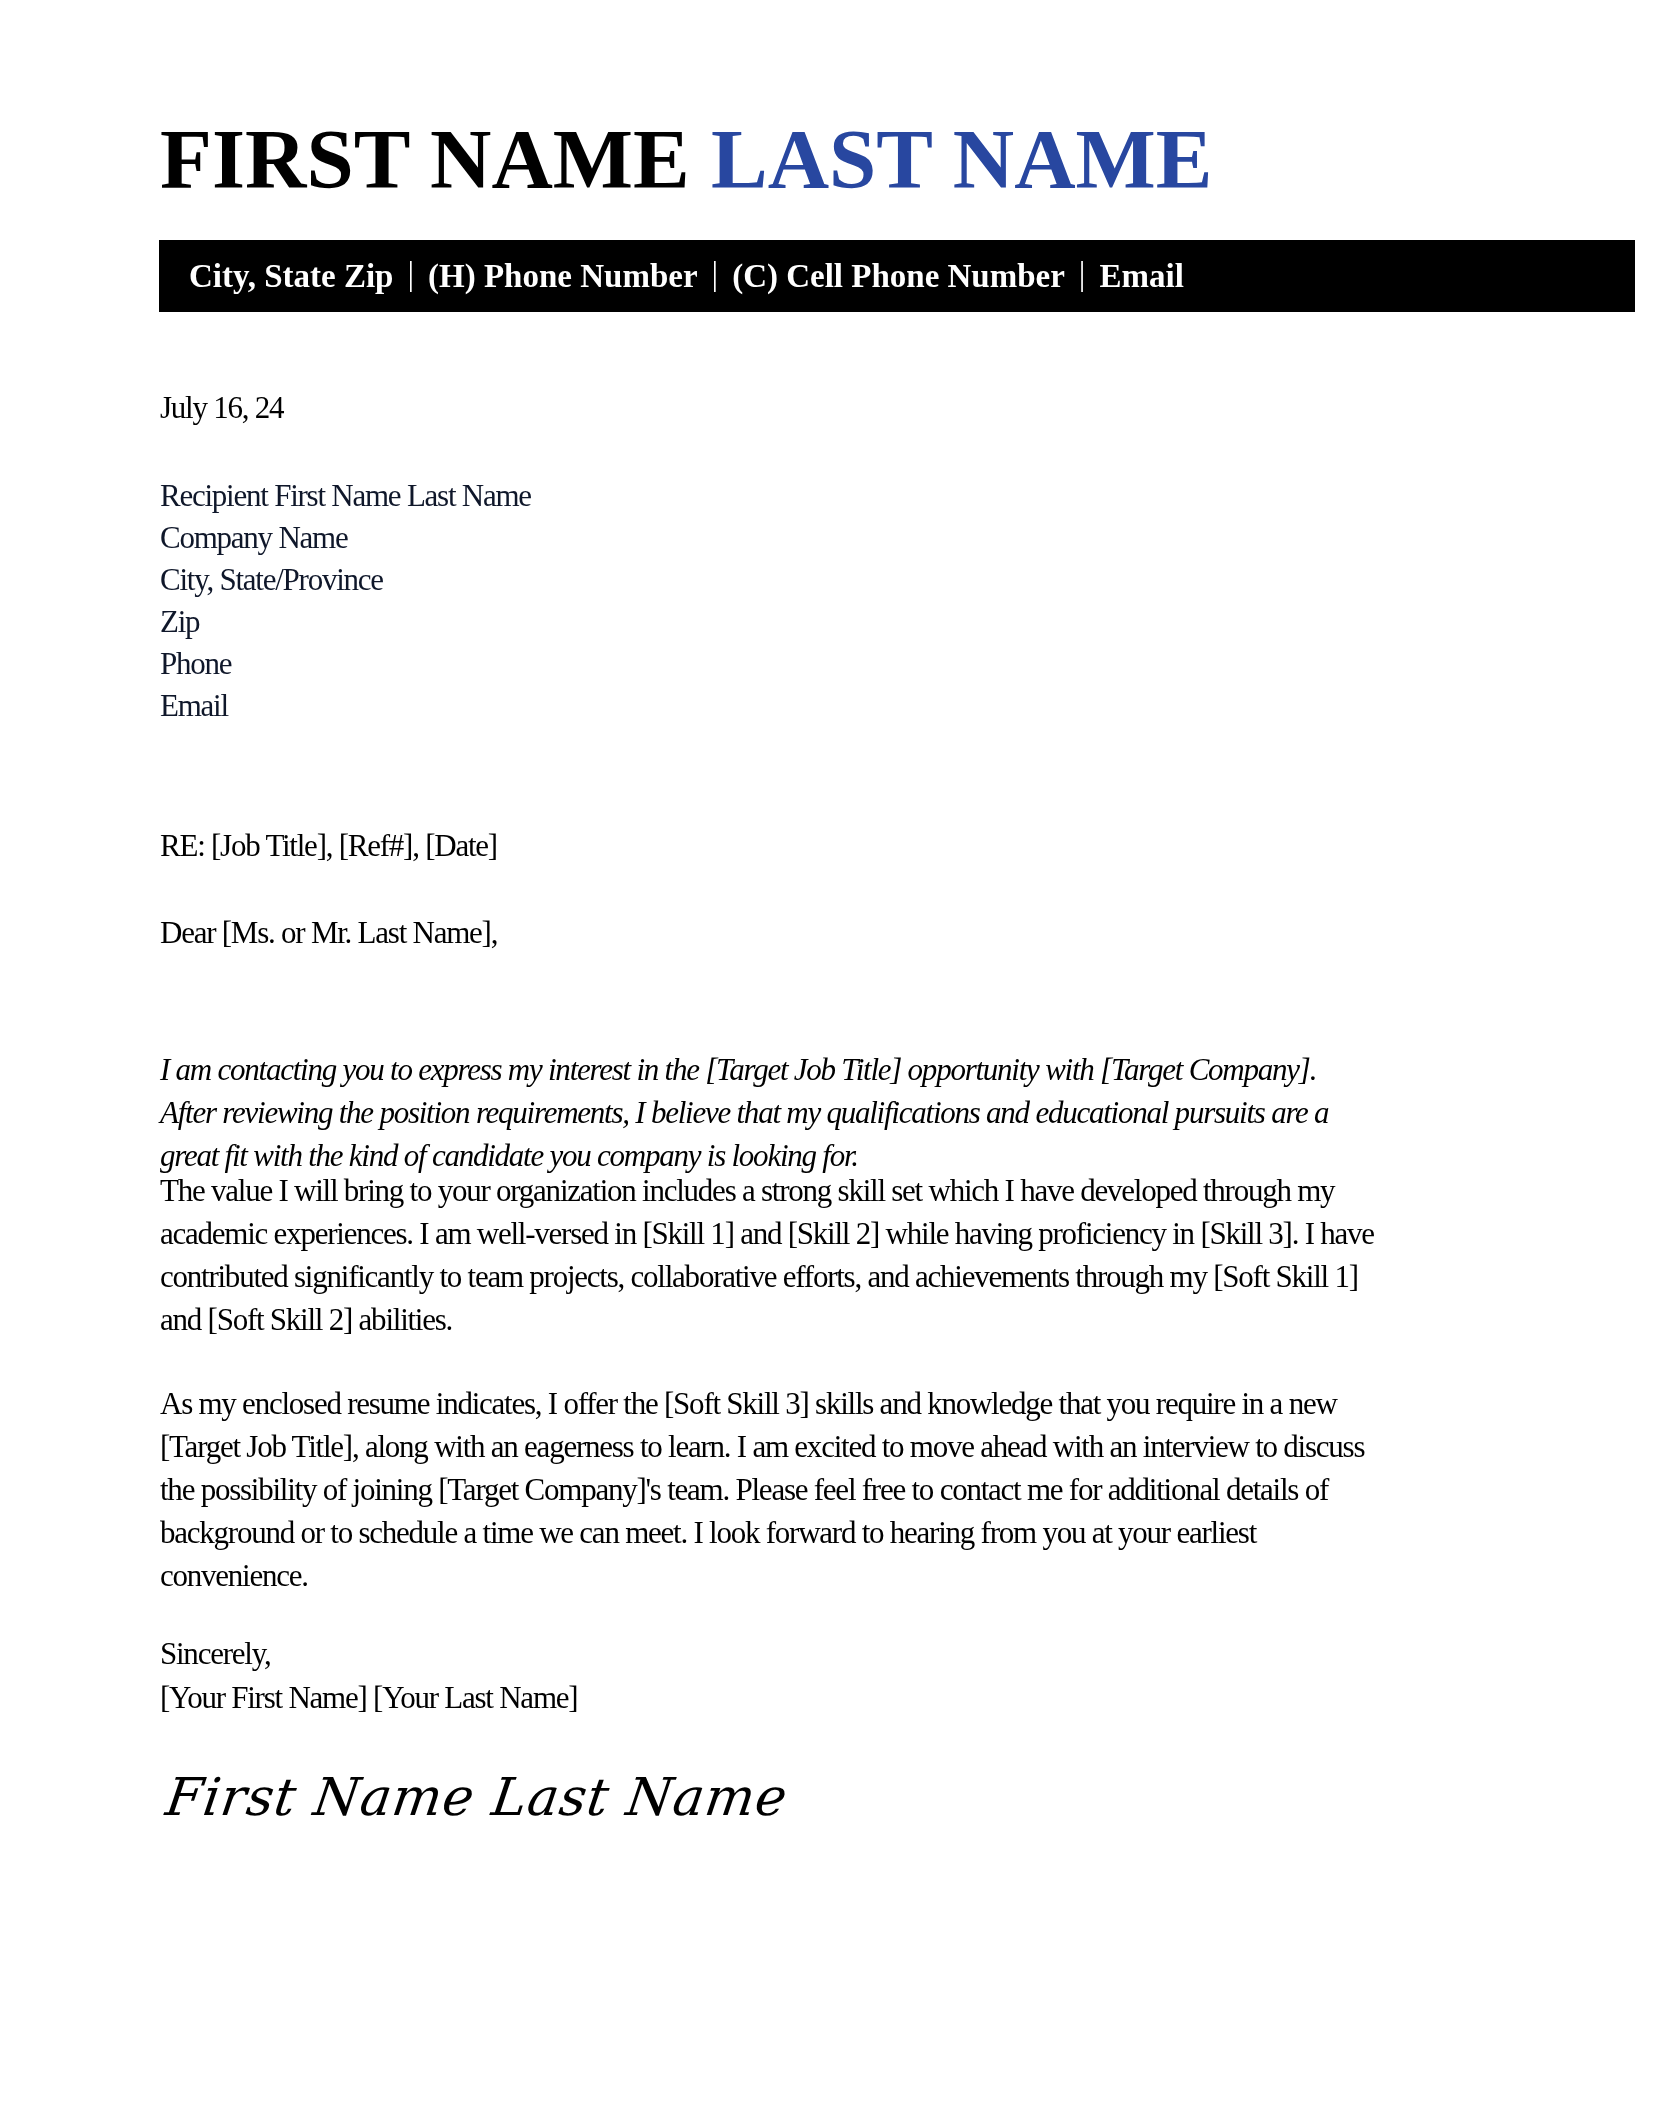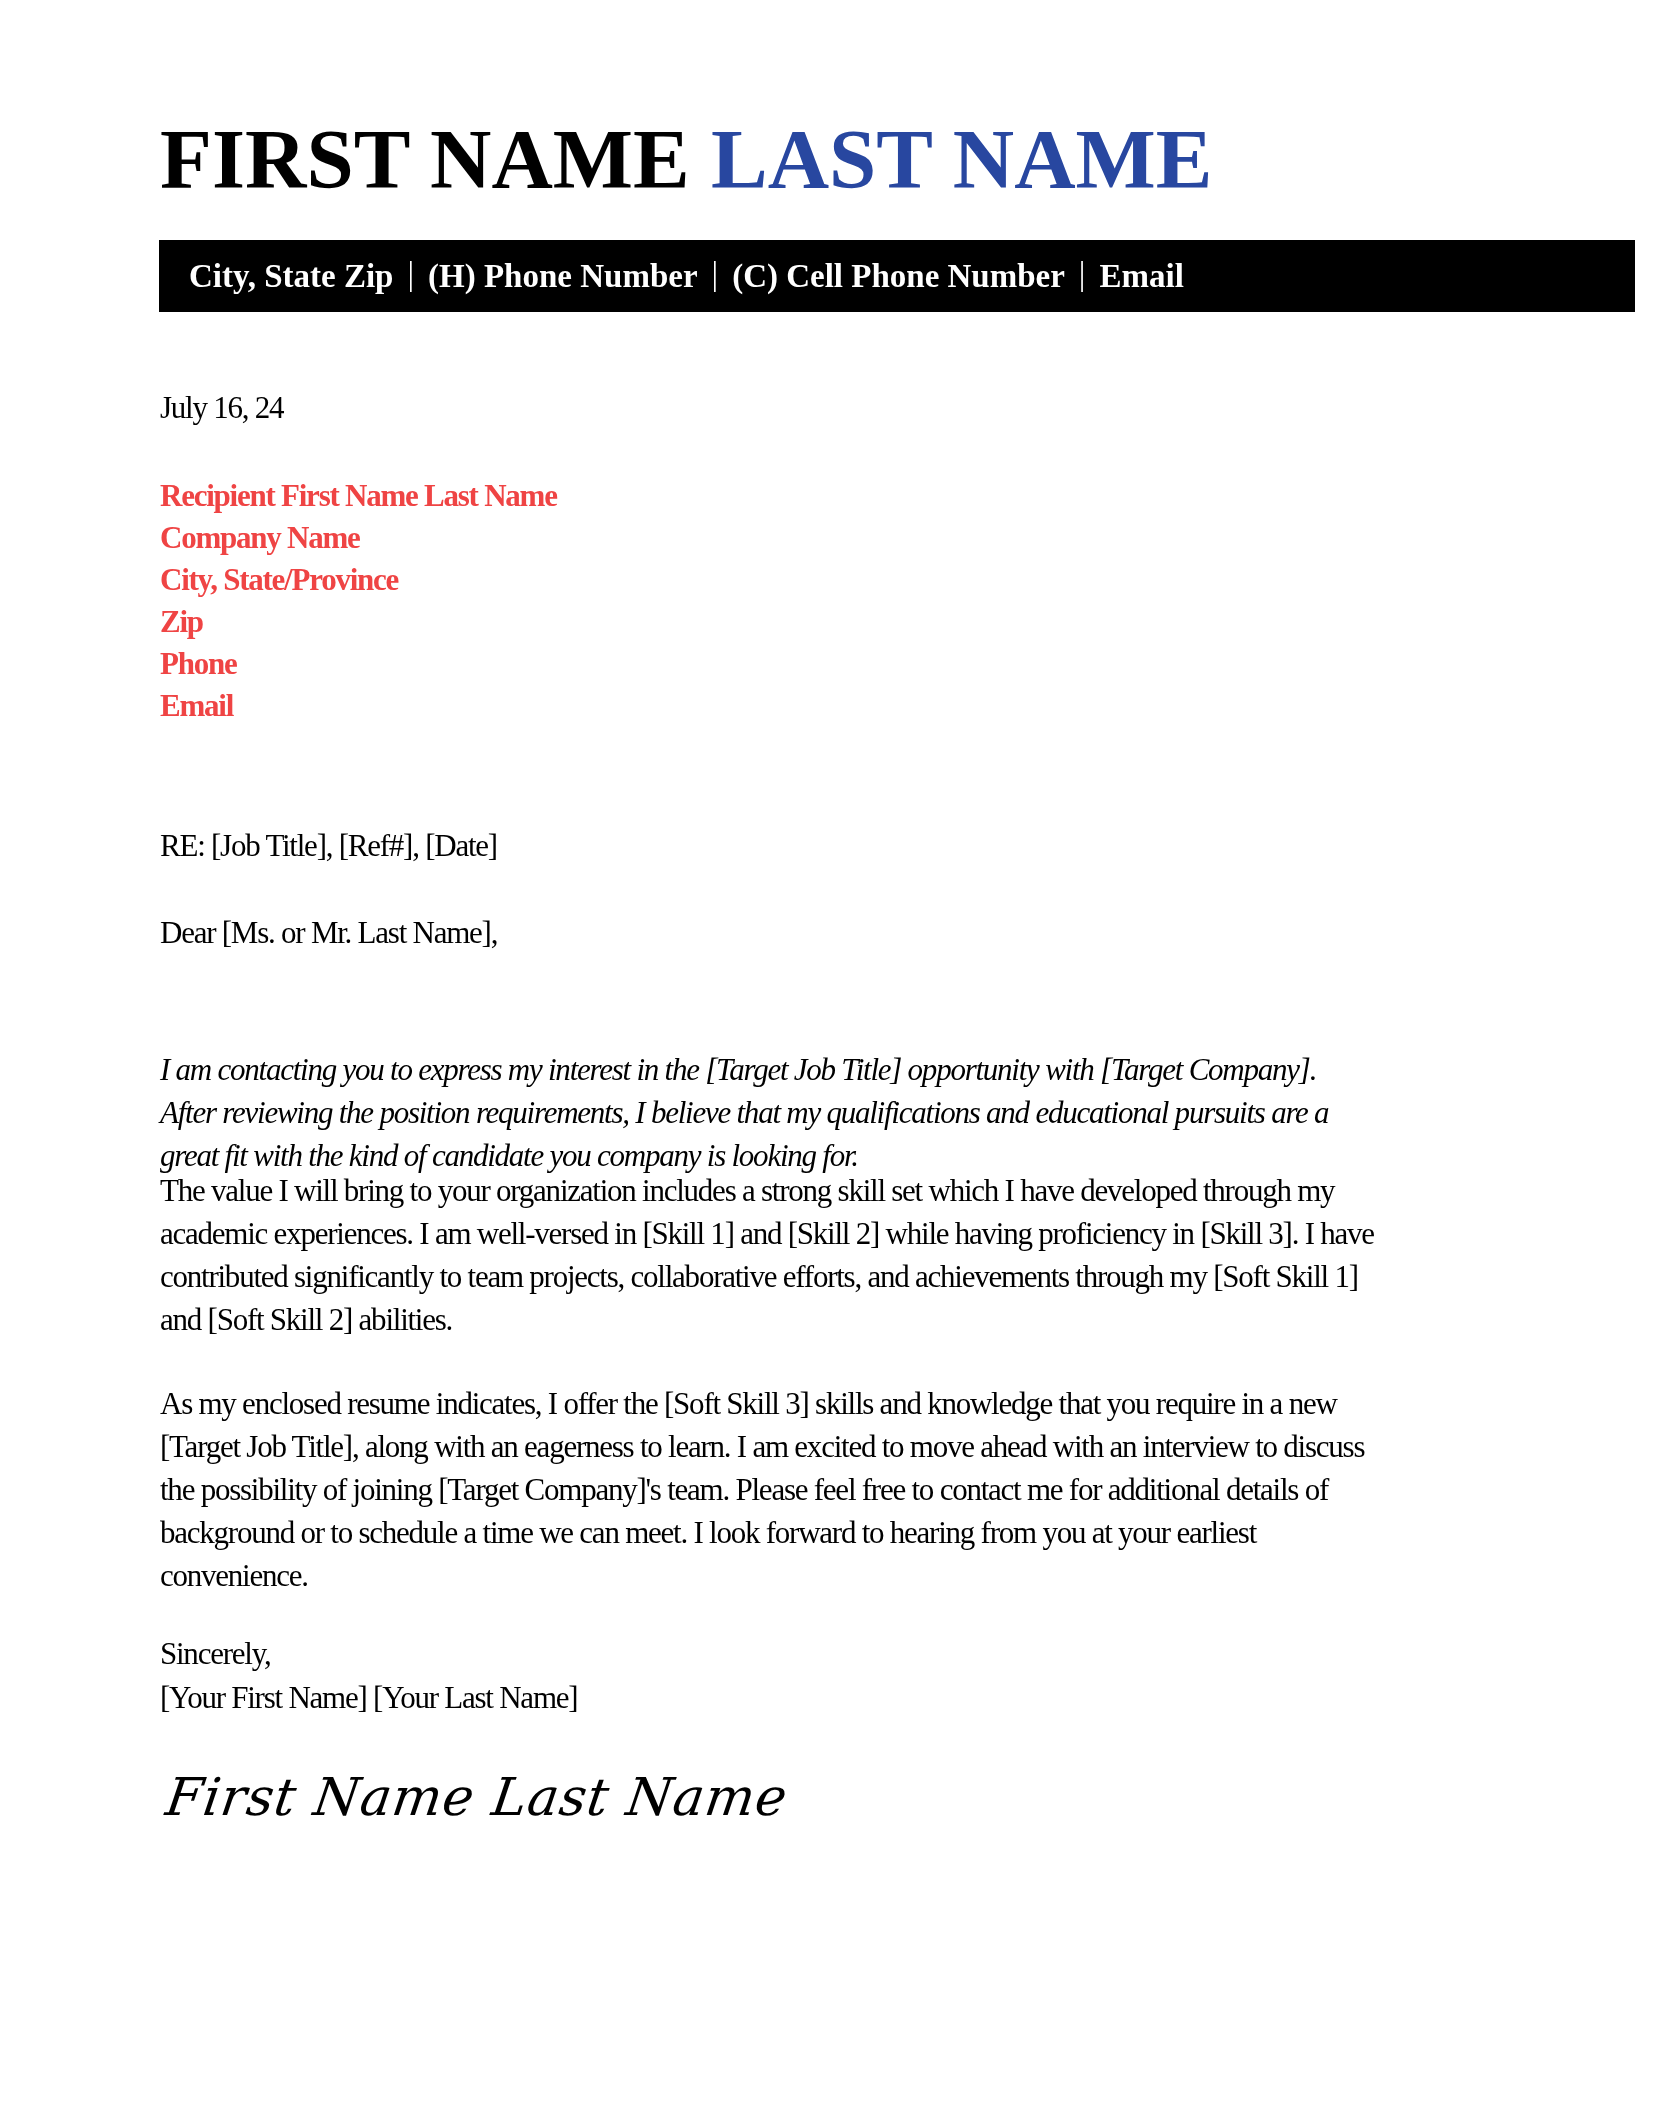--- a/index.html
+++ b/index.html
@@ -60,21 +60,21 @@
   .letter-text {
     position: absolute;
     left: 160px;
     font-size: 31px;
     letter-spacing: -0.04em;
     line-height: 43px;
     white-space: nowrap;
   }
 
   .date-line      { top: 386px; line-height: 44px; }
-  .recipient      { top: 475px; line-height: 42px; color: #ef4444; font-weight: bold; }
+  .recipient      { top: 475px; line-height: 42px; color: #0f172a; }
   .subject-line   { top: 824px; line-height: 44px; }
   .salutation     { top: 911px; line-height: 44px; }
   .para-1         { top: 1048px; font-style: italic;  }
   .para-2         { top: 1169px; }
   .para-3         { top: 1382px; }
   .closing-block  { top: 1632px; line-height: 44px; }
 
   
   .script-signature {
     position: absolute;

